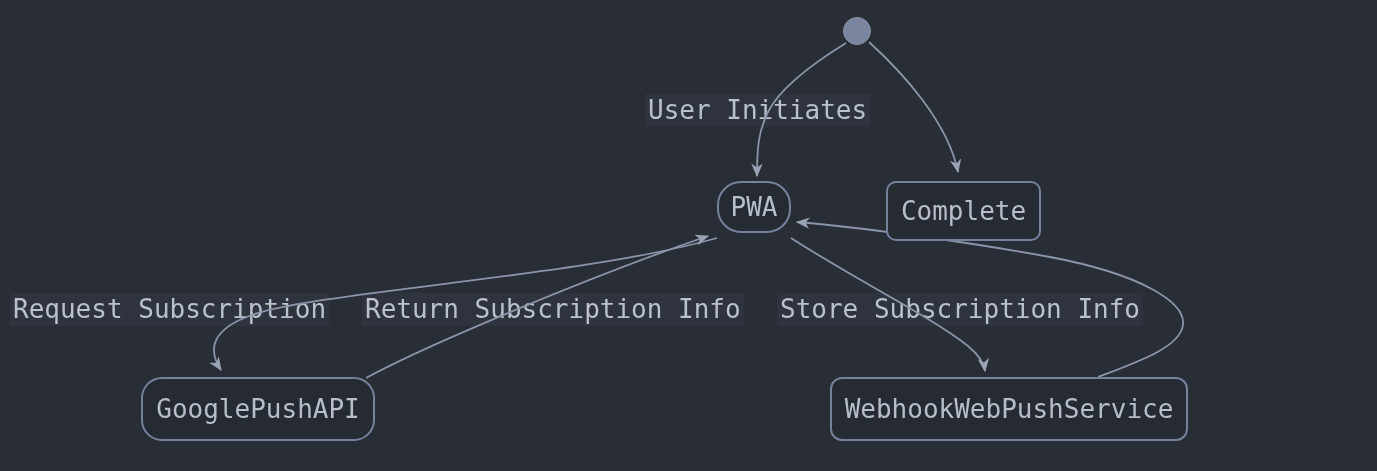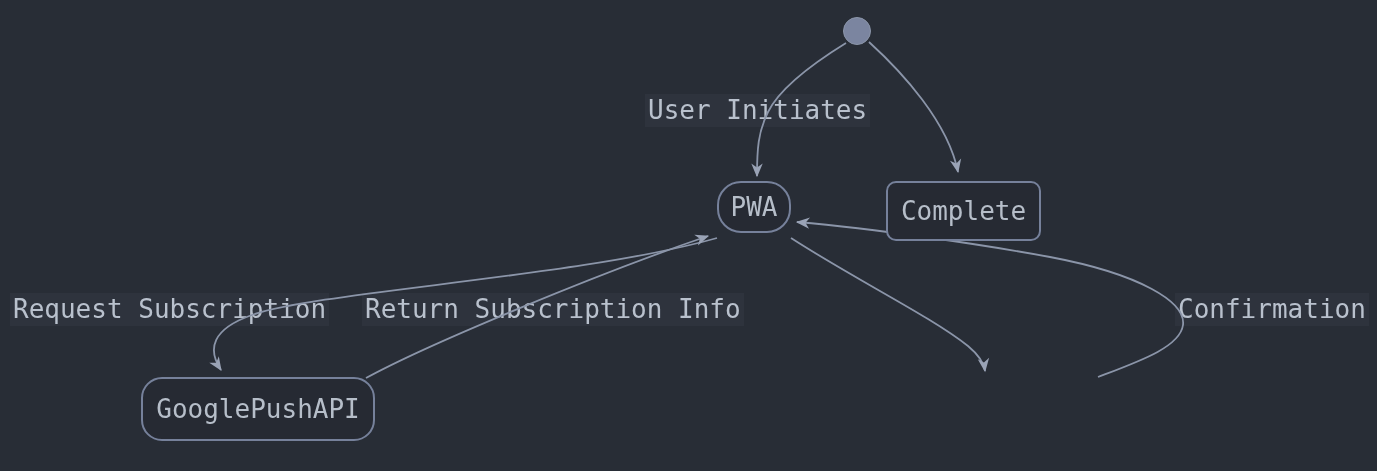--- a/index.html
+++ b/index.html
@@ -37,22 +37,22 @@
 <body>
 
 <div class="diagram">
 
   <div class="edge-label ui" style="left:645px;">User Initiates</div>
 
   <div class="edge-label" style="left:10px;">Request Subscription</div>
 
   <div class="edge-label" style="left:362px;text-align:right;">Return Subscription Info</div>
 
+  <div class="edge-label" style="left:777px;">Store Subscription Info</div>
 
-  <div class="edge-label" style="left:1175px;">Confirmation</div>
 
   <svg class="edge-layer" viewBox="0 0 1377 471" xmlns="http://www.w3.org/2000/svg">
     <defs>
       <marker id="arrow" viewBox="0 0 14 12" refX="12" refY="6" markerWidth="16" markerHeight="14" markerUnits="userSpaceOnUse" orient="auto">
         <path d="M 1 1 L 13 6 L 1 11 L 4.5 6 Z" fill="#9aa3b6"></path>
       </marker>
     </defs>
 
     <g stroke="#8b95a9" stroke-width="1.8" fill="none">
       <path d="M 846,43 C 812,64 780,88 768,112 C 758,132 757,150 757,176" marker-end="url(#arrow)"></path>
@@ -65,14 +65,15 @@
 
     <circle cx="857" cy="31" r="13.5" fill="#7b85a0" stroke="#8b95a9" stroke-width="1"></circle>
   </svg>
 
   <div class="state-node node-pwa">PWA</div>
 
   <div class="state-node node-complete">Complete</div>
 
   <div class="state-node node-google">GooglePushAPI</div>
 
+  <div class="state-node node-webhook">WebhookWebPushService</div>
 
 </div>
 
 </body></html>

